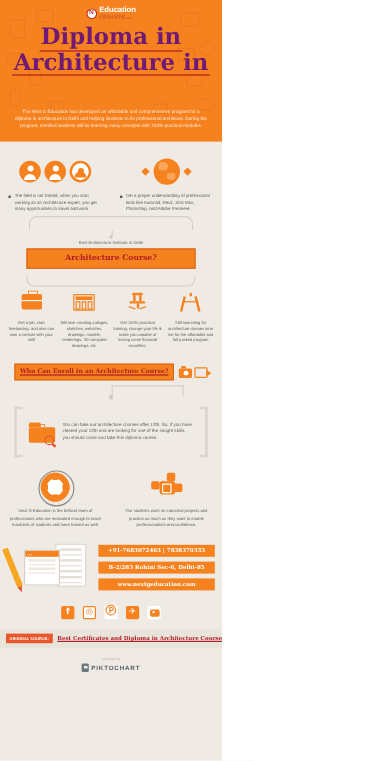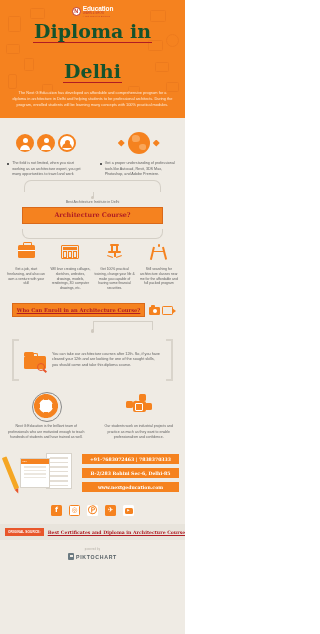--- a/index.html
+++ b/index.html
@@ -40,21 +40,21 @@
   .logo-sub1 { font-size: 2.6px; color: #c0392b; letter-spacing: .1px; }
   .logo-sub2 { font-size: 2.2px; color: #c0392b; letter-spacing: .1px; }
 
   .hero-title {
     position: absolute; top: 22px; left: 0; right: 0;
     text-align: center; z-index: 3;
     font-family: "DejaVu Serif", serif;
     font-weight: bold;
     font-size: 19px;
     line-height: 1.03;
-    color: #14532d;
+    color: #701a75;
   }
   .hero-title span {
     display: inline-block;
     border-bottom: 1.6px solid #b01c23;
     padding: 0 1px;
   }
   .hero-desc {
     position: absolute; top: 90px; left: 12px; right: 12px;
     text-align: center; z-index: 3;
     font-size: 3.9px; line-height: 1.55; color: #fde9d6;
@@ -290,22 +290,21 @@
       <div class="logo-mark">N</div>
       <div class="logo-txt">
         <div class="logo-main">Education</div>
         <div class="logo-sub1">LEARN &amp; GROW</div>
         <div class="logo-sub2">A Unit of Next G Services</div>
       </div>
     </div>
 
     <div class="hero-title">
       <span>Diploma in</span><br>
-      <br>
-      <span>Delhi</span>
+      <span>Architecture in</span><br>
     </div>
 
     <div class="hero-desc">The Next G Education has developed an affordable and comprehensive program for a diploma in architecture in Delhi and helping students to be professional architects. During the program, enrolled students will be learning many concepts with 100% practical modules.</div>
   </div>
 
   <div class="feat-row">
     <div class="feat-col">
       <div class="feat-icons">
         <div class="circ">
             <span class="person-head"></span>

